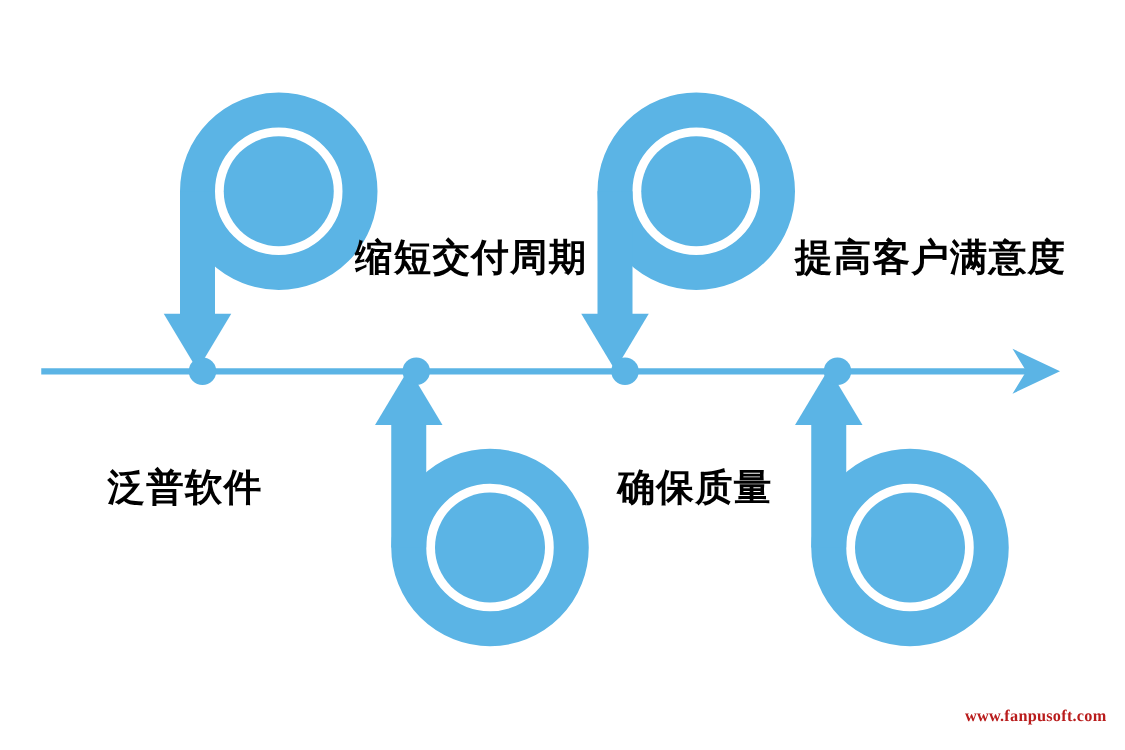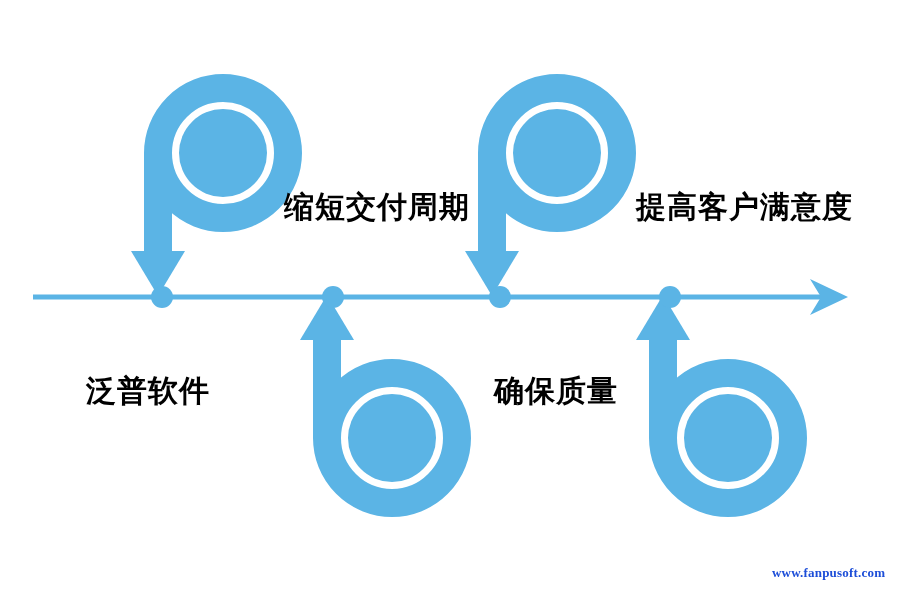--- a/index.html
+++ b/index.html
@@ -70,21 +70,21 @@
     line-height: 1;
     letter-spacing: 0px;
     font-family: "Liberation Sans", "DejaVu Sans", sans-serif;
   }
   #watermark-url {
     position: absolute;
     left: 4px;
     top: 32px;
     font-size: 13px;
     font-weight: 700;
-    color: #1d4ed8;
+    color: #b91c1c;
     letter-spacing: 0.2px;
     line-height: 1;
     font-family: "Liberation Serif", "DejaVu Serif", serif;
   }
 </style>
 </head>
 <body>
 
 <div id="stage">
 

